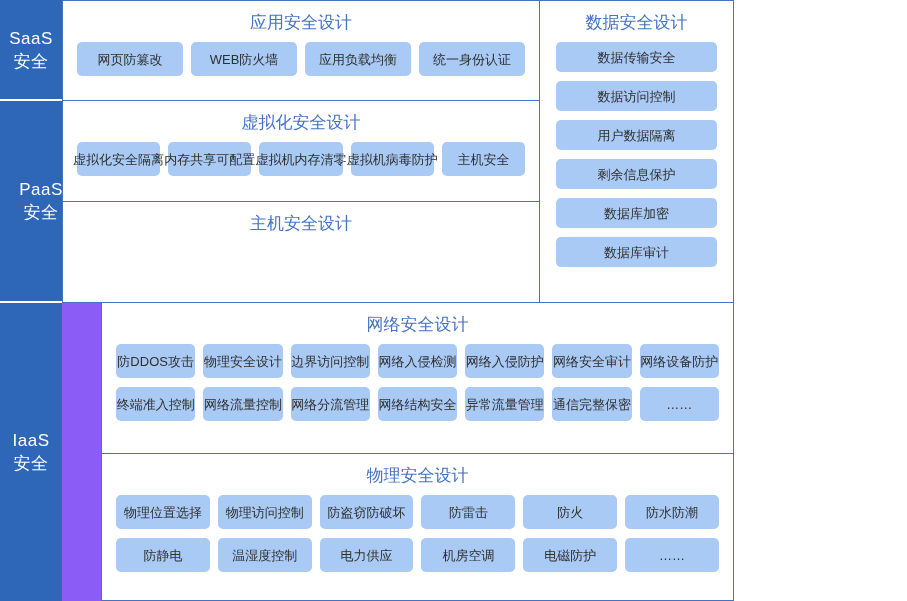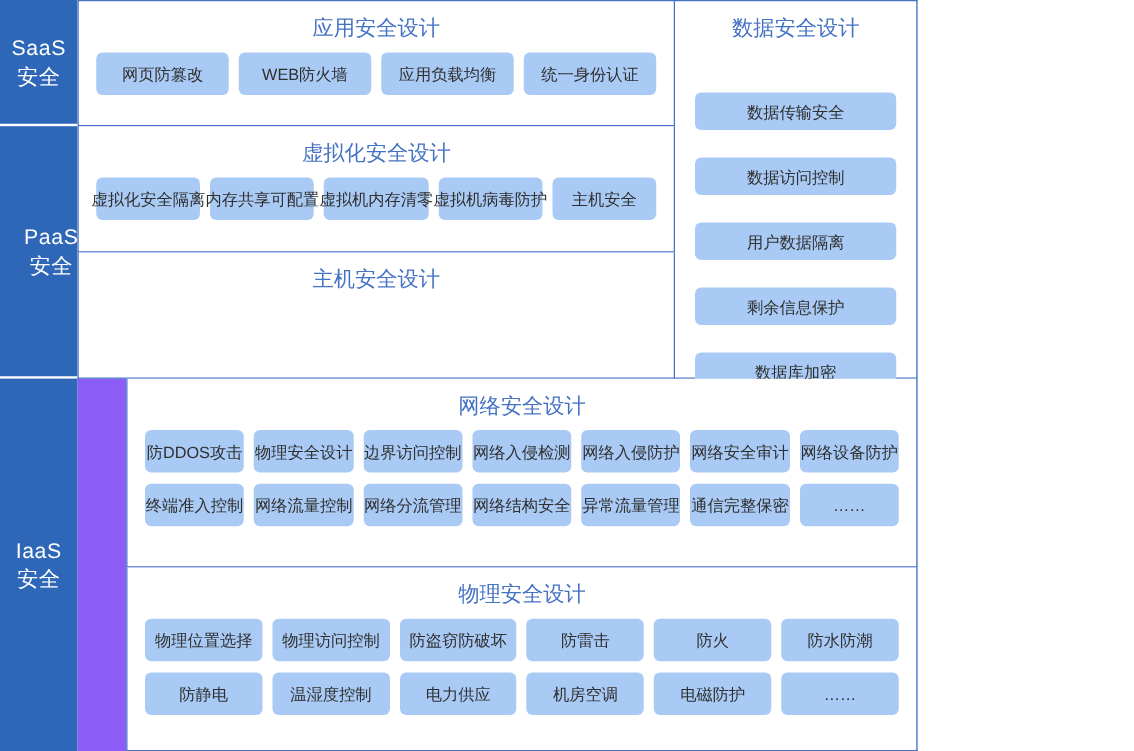--- a/index.html
+++ b/index.html
@@ -136,23 +136,22 @@
   .panel-phys   { height: 147px; border-top: none; }
 
   .panel-app .chip-row .chip   { max-width: 117px; }
   .panel-virt .chip-row .chip  { max-width: 118px; }
   .panel-host .chip-row .chip  { max-width: 118px; }
 
   
   .panel-data .data-list {
     display: flex;
     flex-direction: column;
-    gap: 22px;
+    gap: 9px;
     padding: 0 6px 6px 6px;
-    margin-top: 32px;
   }
   .panel-data .chip { height: 30px; flex: 0 0 30px; max-width: none; }
 
   .panel-net .chip  { max-width: 106px; }
   .panel-phys .chip { max-width: 115px; }
 
   .lower {
     display: flex;
     flex-direction: column;
     padding-left: 39px;

